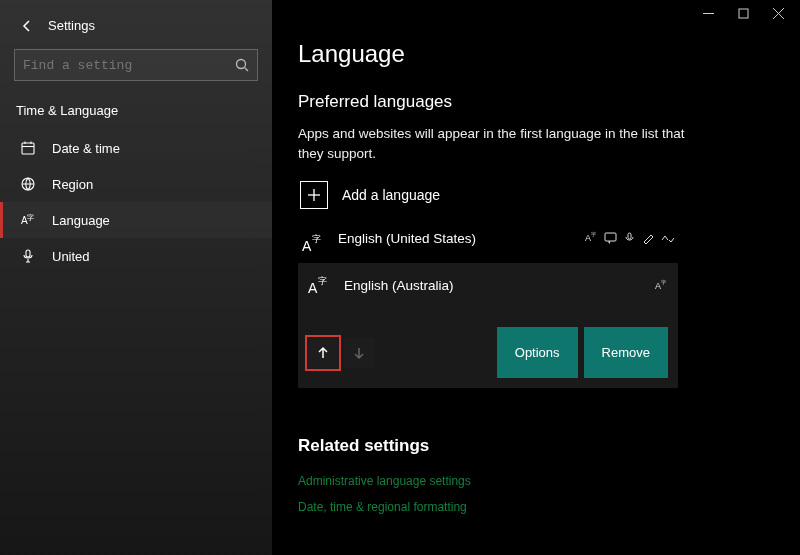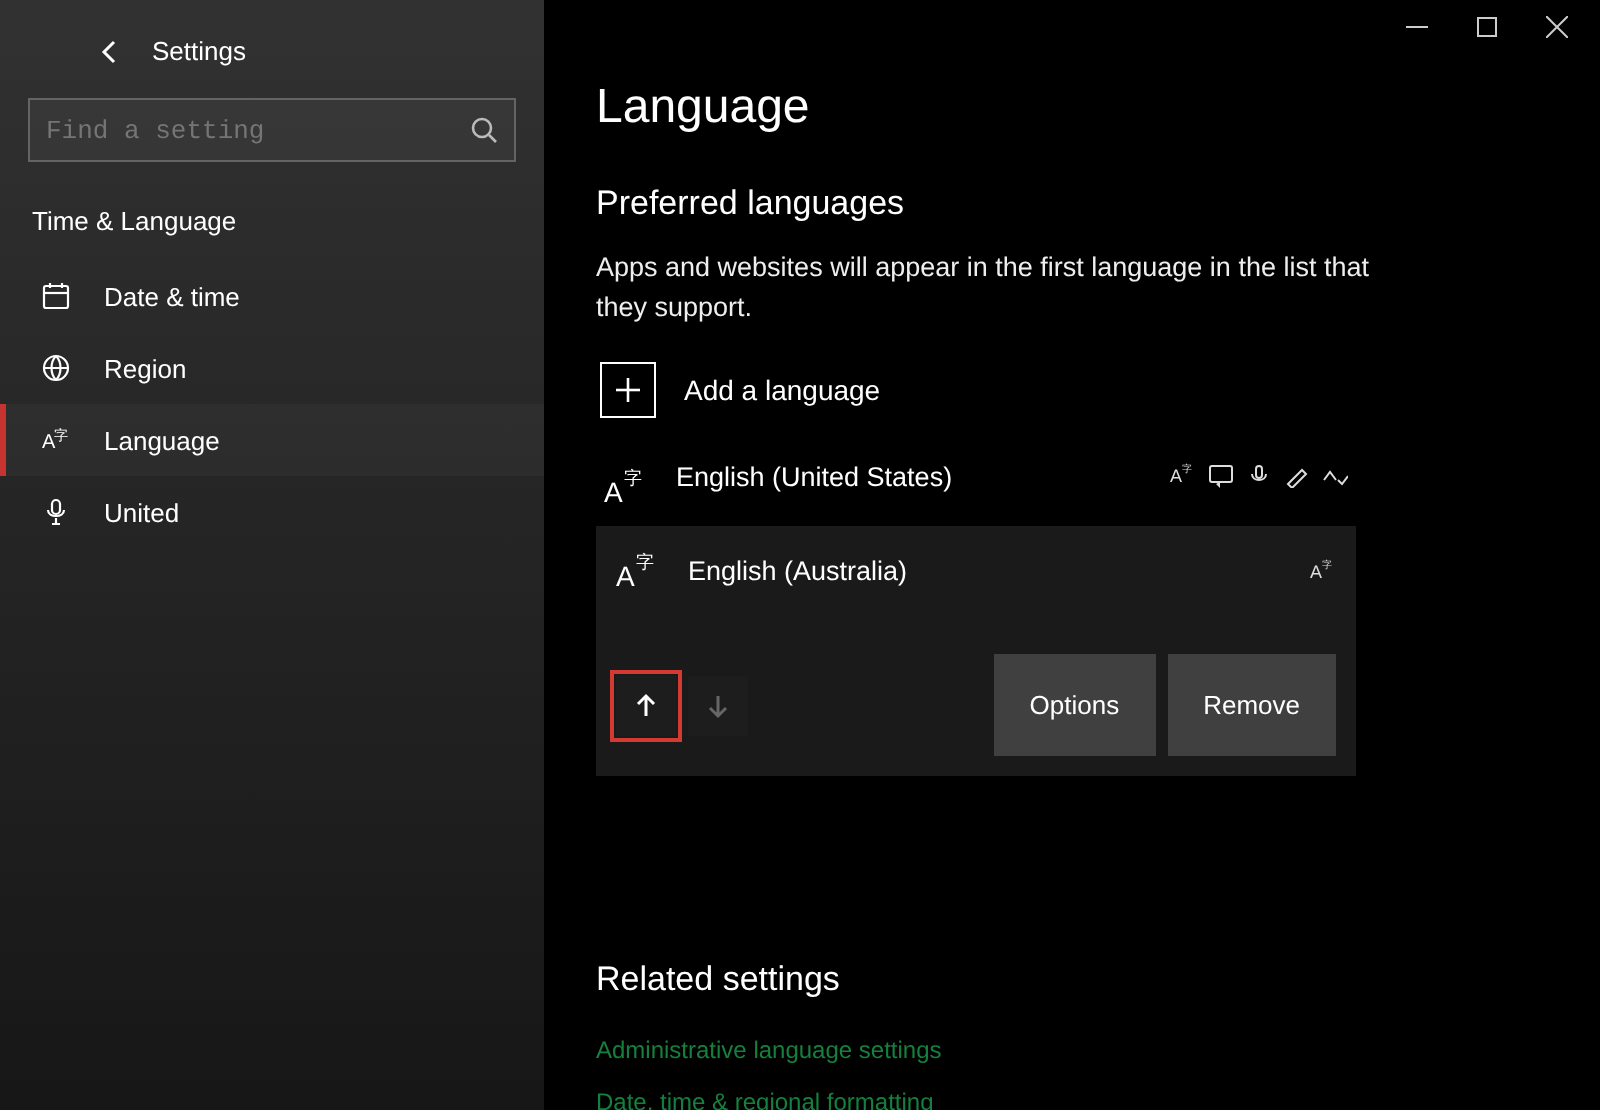--- a/index.html
+++ b/index.html
@@ -18,21 +18,20 @@
       background: linear-gradient(to bottom, rgba(55,55,55,0.9), rgba(25,25,25,0.9));
       padding-top: 10px;
       flex-shrink: 0;
     }
     .sidebar-header {
       display: flex;
       align-items: center;
       gap: 14px;
       padding: 8px 16px 16px 20px;
       font-size: 13px;
-      margin-left: 28px;
     }
     .back-icon { width: 14px; height: 14px; }
     .nav-item {
       display: flex;
       align-items: center;
       gap: 16px;
       padding: 10px 16px 10px 20px;
       cursor: pointer;
       font-size: 13px;
     }
@@ -135,28 +134,28 @@
       width: 30px; height: 30px;
       background: #1d1d1d;
       display: flex; align-items: center; justify-content: center;
       cursor: pointer;
     }
     .arrow-btn.up { outline: 2px solid #d23a32; outline-offset: 1px; }
     .arrow-btn svg { width: 14px; height: 14px; stroke: #fff; stroke-width: 1.5; fill: none; }
     .arrow-btn.down svg { stroke: #666; }
     .spacer { flex: 1; }
     .act-btn {
-      background: #404040;
+      background: #0f766e;
       color: #fff;
       border: none;
       padding: 18px 18px;
       font-size: 13px;
       cursor: pointer;
     }
-    .related-title { font-size: 17px; font-weight: 400; margin-top: 92px; margin-bottom: 12px; }
+    .related-title { font-size: 17px; font-weight: 700; margin-top: 48px; margin-bottom: 12px; }
     .related-link { color: #15803d; font-size: 12px; padding: 6px 0; display: block; cursor: pointer; }
   </style>
 </head>
 <body>
 
 <div class="sidebar">
   <div class="sidebar-header">
     <svg class="back-icon" viewBox="0 0 14 14">
         <path d="M9 2 L4 7 L9 12" stroke="#fff" stroke-width="1.5" fill="none"></path>
       </svg>

